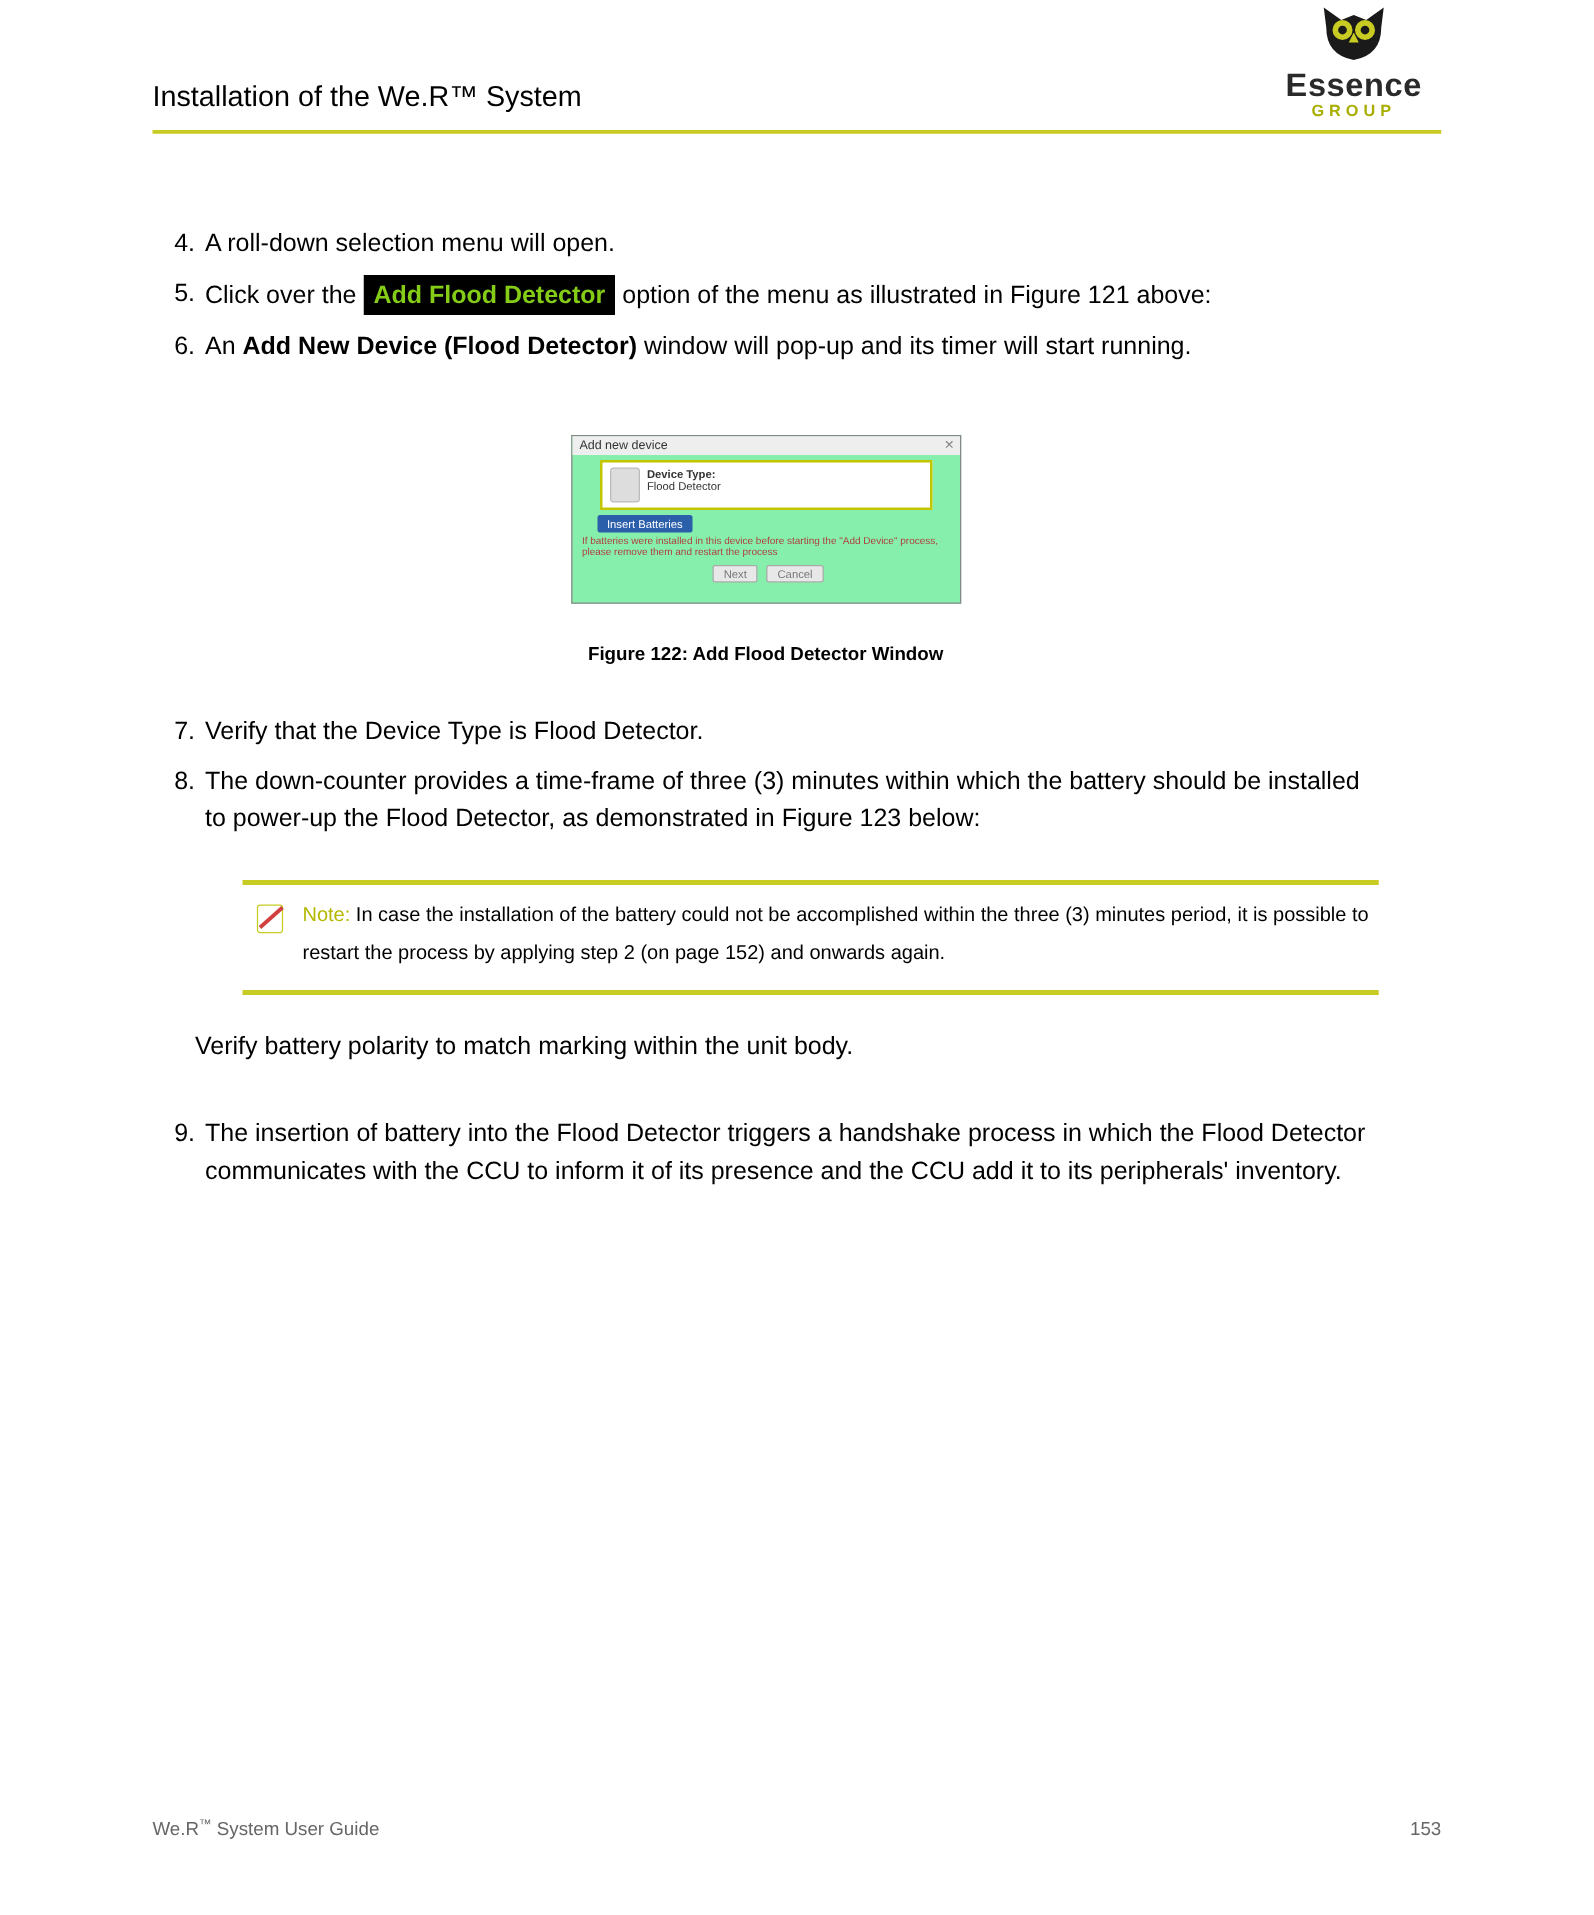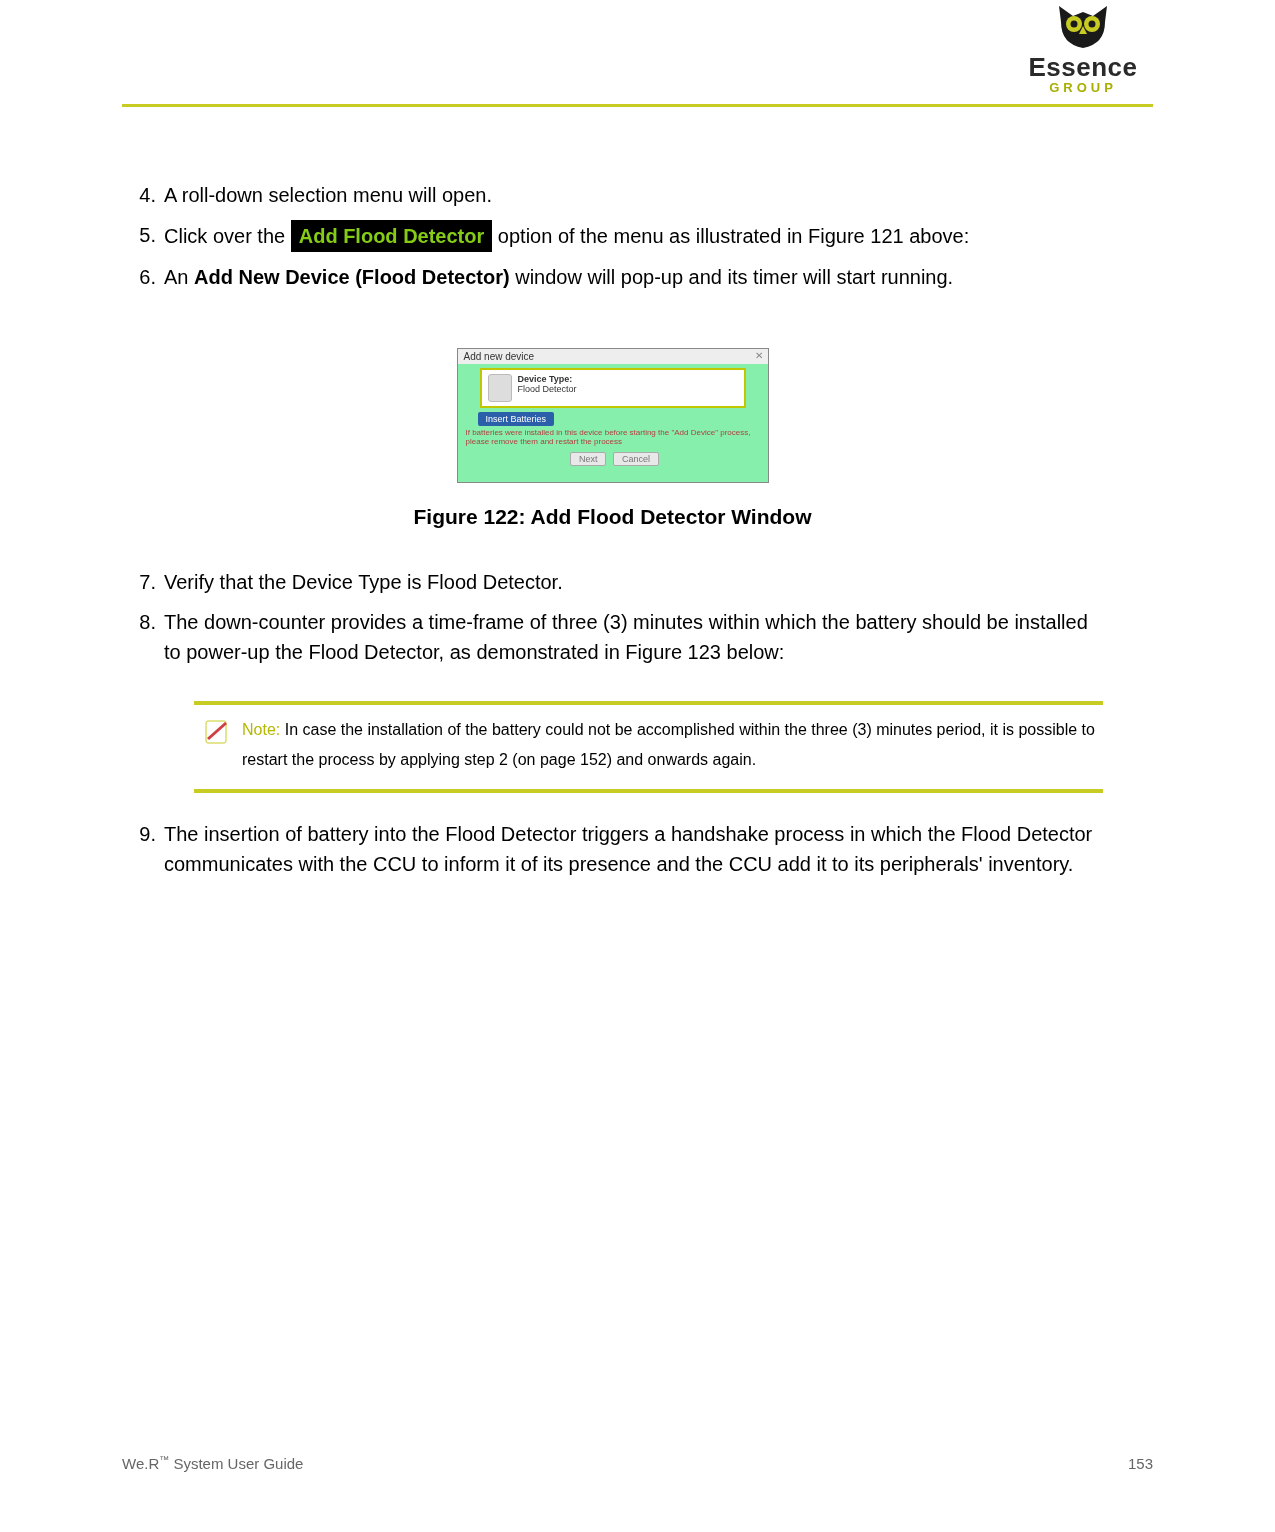--- a/index.html
+++ b/index.html
@@ -12,21 +12,21 @@
 .logo .brand{font-size:26px;font-weight:600;letter-spacing:0.5px;color:#2a2a2a;text-align:center;line-height:1}
 .logo .sub{font-size:13px;letter-spacing:4px;color:#a9ae00;text-align:center;font-weight:700}
 .content{position:absolute;left:122px;right:172px;top:180px}
 ol.steps{list-style:none;margin:0;padding:0}
 ol.steps>li{display:flex;font-size:20px;line-height:30px;margin-bottom:10px}
 ol.steps>li .num{width:34px;flex:0 0 34px;text-align:right;padding-right:8px}
 ol.steps>li .body{flex:1}
 .btn-black{display:inline-block;background:#000;color:#84cc16;padding:1px 8px;font-weight:600}
 .bold{font-weight:700}
 .fig-block{text-align:center;margin:56px 0 38px 0}
-.fig-caption{font-size:21px;font-weight:700;margin-top:22px}
+.fig-caption{font-size:15px;font-weight:700;margin-top:32px}
 .dialog{display:inline-block;width:310px;border:1px solid #888;background:#86efac;text-align:left;font-size:9px;color:#333;padding-bottom:16px}
 .dialog .titlebar{background:#eee;padding:2px 6px;font-size:10px;position:relative}
 .dialog .titlebar .x{position:absolute;right:4px;top:1px;color:#888}
 .dialog .devrow{display:flex;align-items:flex-start;padding:4px 6px;background:#fff;margin:4px 22px;border:2px solid #c2c600}
 .dialog .devrow .ic{width:22px;height:26px;background:#ddd;border-radius:3px;margin-right:6px;border:1px solid #bbb}
 .dialog .tab{background:#2b5faa;color:#fff;display:inline-block;font-size:9px;padding:2px 8px;margin-left:20px;border-radius:2px}
 .dialog .panel{background:#fff;margin:2px 6px 4px 6px;padding:6px;border:1px solid #ccc}
 .dialog .timer{margin:6px auto;width:70px;text-align:center;font-family:'Courier New',monospace;font-size:16px;border:1px solid #999;background:#fff;letter-spacing:1px}
 .dialog .warn{color:#b04040;font-size:8px;padding:2px 8px}
 .dialog .btns{text-align:center;padding:4px 8px 0 8px}
@@ -41,20 +41,21 @@
 .footer{position:absolute;left:122px;right:122px;bottom:60px;font-size:15px;color:#666}
 .footer .pnum{position:absolute;right:0;bottom:0}
 .sup{font-size:10px;vertical-align:super}
 </style>
 </head>
 <body>
 
 <div class="page">
 
   <div class="header">
+    <div class="header-title">Installation of the We.R™ System</div>
     <div class="header-rule"></div>
     <div class="logo">
       <div class="owl">
         <svg width="56" height="46" viewBox="0 0 56 46">
           <path d="M4 2 L18 12 L28 8 L38 12 L52 2 L50 18 Q50 40 28 44 Q6 40 6 18 Z" fill="#1a1a1a"></path>
           <circle cx="19" cy="20" r="8" fill="#c8cc22"></circle>
           <circle cx="37" cy="20" r="8" fill="#c8cc22"></circle>
           <circle cx="19" cy="20" r="3.5" fill="#1a1a1a"></circle>
           <circle cx="37" cy="20" r="3.5" fill="#1a1a1a"></circle>
           <path d="M28 22 L24 30 L32 30 Z" fill="#c8cc22"></path>
@@ -133,20 +134,21 @@
             <path d="M6 22 L24 6" stroke="#d04040" stroke-width="3"></path>
           </svg>
         </div>
         <div class="note-text">
           <span class="note-label">Note:</span><span> In case the installation of the battery could not be accomplished within the three (3) minutes period, it is possible to restart the process by applying step 2 (on page 152) and onwards again.</span>
         </div>
       </div>
       <div class="note-bar"></div>
     </div>
 
+    <div class="post-note">Verify battery polarity to match marking within the unit body.</div>
 
     <ol class="steps">
       <li>
         <span class="num">9.</span>
         <span class="body">The insertion of battery into the Flood Detector triggers a handshake process in which the Flood Detector communicates with the CCU to inform it of its presence and the CCU add it to its peripherals' inventory.</span>
       </li>
     </ol>
 
   </div>
 

